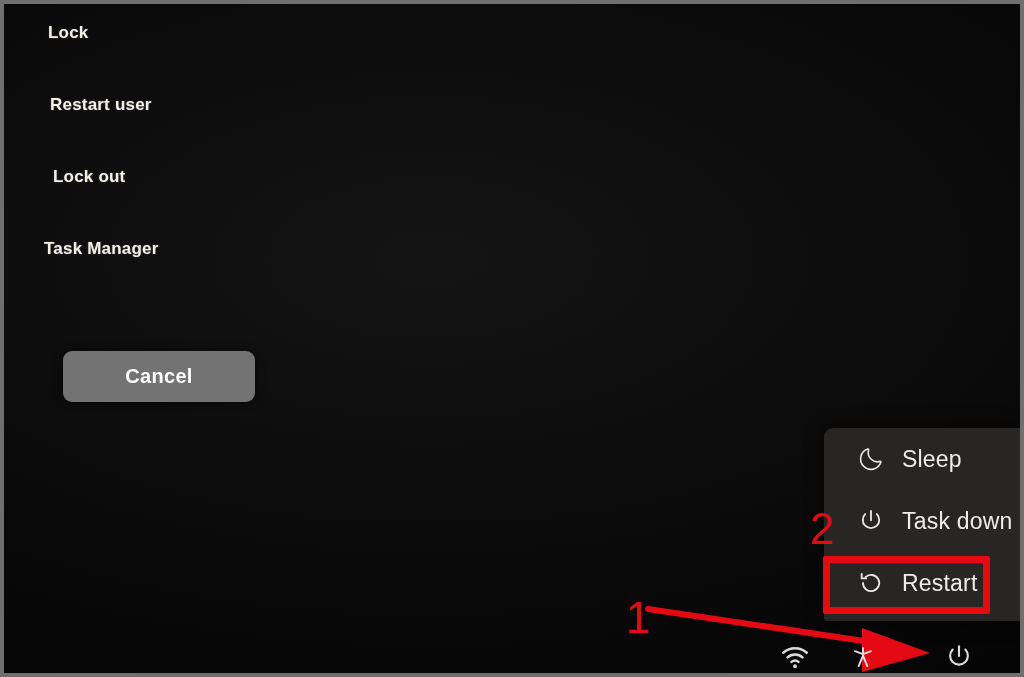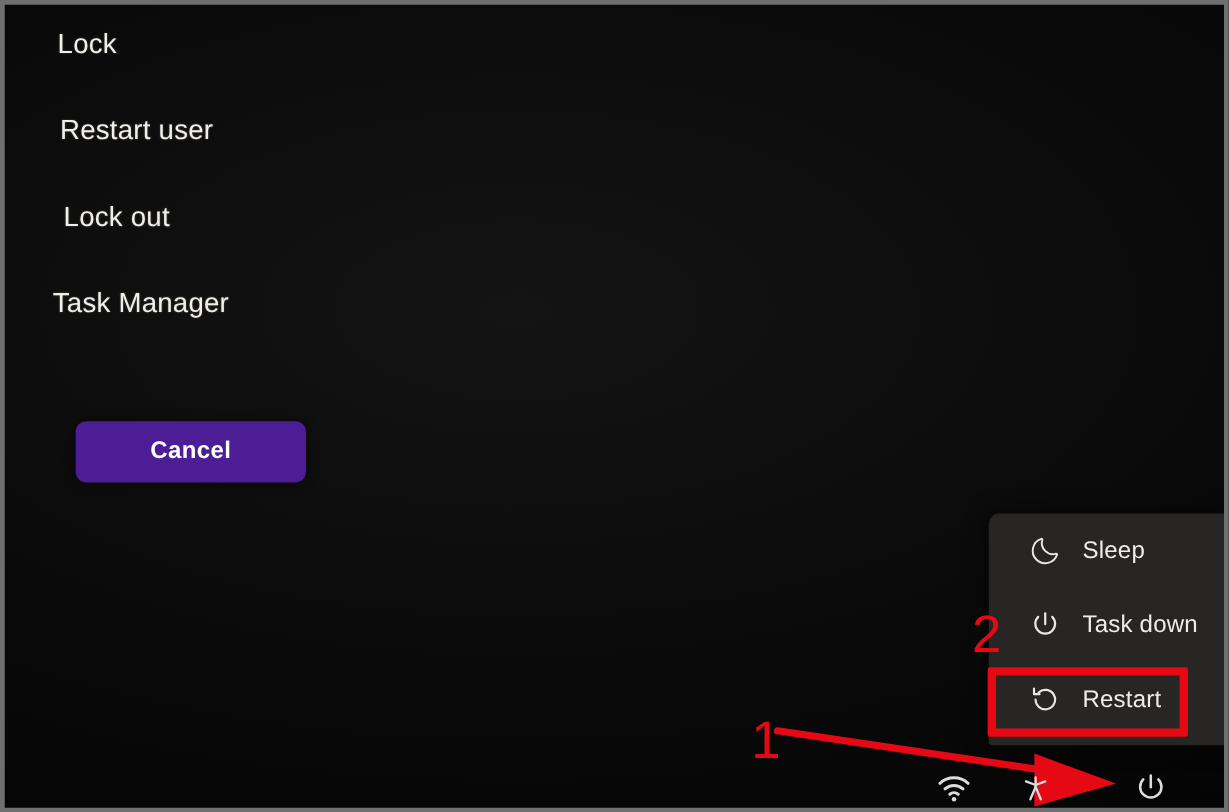--- a/index.html
+++ b/index.html
@@ -35,41 +35,41 @@
   
   #options {
     position: absolute;
     left: 0;
     top: 0;
     width: 420px;
   }
   .opt {
     position: absolute;
     color: #f2efe9;
-    font-size: 23px;
-    font-weight: 400;
+    font-size: 17px;
+    font-weight: 700;
     letter-spacing: 0.2px;
     white-space: nowrap;
     text-shadow: 0 0 2px rgba(255,255,255,0.25);
   }
   .opt-lock        { left: 44px;  top: 19px; }
   .opt-switchuser  { left: 46px;  top: 91px; }
   .opt-signout     { left: 49px;  top: 163px; }
   .opt-taskmanager { left: 40px;  top: 235px; }
 
   
   #cancel-button {
     position: absolute;
     left: 59px;
     top: 347px;
     width: 192px;
     height: 51px;
     border: none;
     border-radius: 9px;
-    background: #4c1d95;
+    background: #737373;
     color: #ffffff;
     font-family: "Liberation Sans", sans-serif;
     font-size: 20px;
     font-weight: 600;
     letter-spacing: 0.3px;
     cursor: pointer;
     box-shadow: 0 0 10px rgba(0,0,0,0.55);
   }
 
   
@@ -98,21 +98,21 @@
     height: 28px;
     flex: none;
     display: flex;
     align-items: center;
     justify-content: center;
     color: #e9e7e4;
   }
   .flyout-item .fi-label {
     margin-left: 17px;
     color: #efedea;
-    font-size: 20px;
+    font-size: 23px;
     font-weight: 400;
     letter-spacing: 0.2px;
     white-space: nowrap;
   }
 
   
   #restart-highlight {
     position: absolute;
     left: 819px;
     top: 552px;

